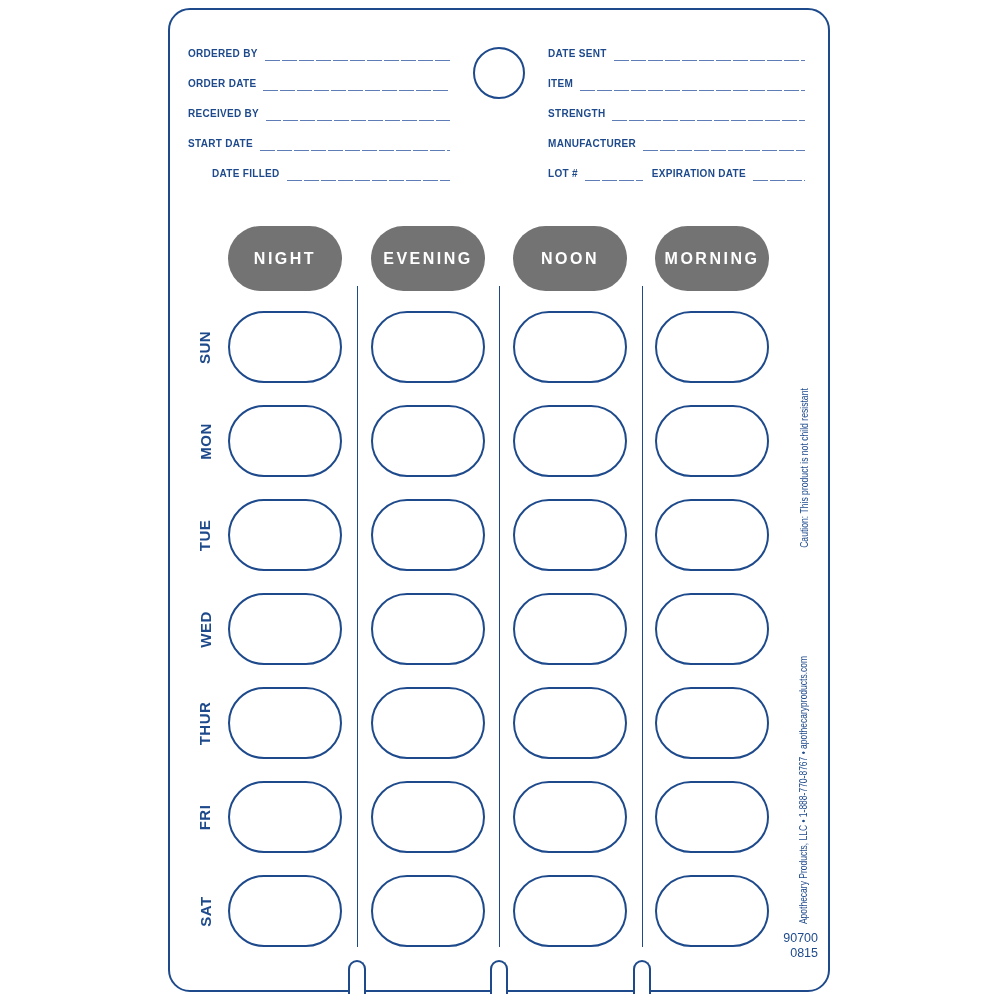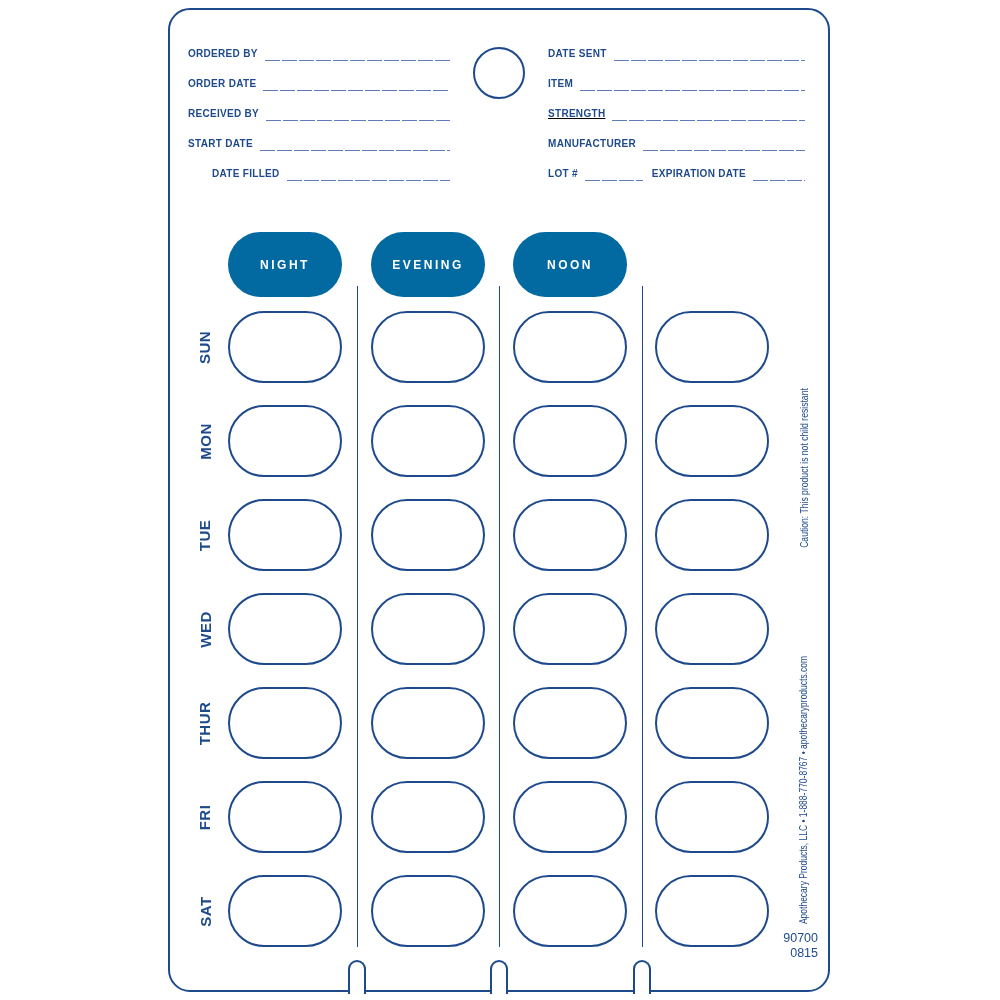--- a/index.html
+++ b/index.html
@@ -55,29 +55,29 @@
     background-size: 100% 1.5px;
     background-position: left bottom;
     background-repeat: no-repeat;
   }
   .form-line.fixed { flex: 0 0 58px; }
   .form-label.second { margin-left: 9px; }
 
   
   .time-pill {
     position: absolute;
-    top: 232px;
+    top: 226px;
     width: 114px; height: 65px;
-    background: #0369a1;
+    background: #737373;
     border-radius: 33px;
     display: flex;
     align-items: center;
     justify-content: center;
     color: #ffffff;
-    font-size: 12px;
+    font-size: 16px;
     font-weight: bold;
     letter-spacing: 2.5px;
   }
 
   
   .divider {
     position: absolute;
     top: 286px;
     width: 1px; height: 661px;
     background: #1E4A8C;
@@ -194,38 +194,39 @@
   </div>
 
   <div class="form-row" style="left:548px; top:44px; width:257px;">
     <span class="form-label">DATE SENT</span>
     <span class="form-line"></span>
   </div>
   <div class="form-row" style="left:548px; top:74px; width:257px;">
     <span class="form-label">ITEM</span>
     <span class="form-line"></span>
   </div>
-  <div class="form-row" style="left:548px; top:104px; width:257px;text-decoration:underline;">
+  <div class="form-row" style="left:548px; top:104px; width:257px;">
     <span class="form-label">STRENGTH</span>
     <span class="form-line"></span>
   </div>
   <div class="form-row" style="left:548px; top:134px; width:257px;">
     <span class="form-label">MANUFACTURER</span>
     <span class="form-line"></span>
   </div>
   <div class="form-row" style="left:548px; top:164px; width:257px;">
     <span class="form-label">LOT #</span>
     <span class="form-line fixed"></span>
     <span class="form-label second">EXPIRATION DATE</span>
     <span class="form-line"></span>
   </div>
 
   <div class="time-pill" style="left:228px;">NIGHT</div>
   <div class="time-pill" style="left:371px;">EVENING</div>
   <div class="time-pill" style="left:513px;">NOON</div>
+  <div class="time-pill" style="left:655px;">MORNING</div>
 
   <div class="divider" style="left:357px;"></div>
   <div class="divider" style="left:499px;"></div>
   <div class="divider" style="left:642px;"></div>
 
   <div class="day-column">
     <div class="day-cell">
         <span>SUN</span>
       </div>
     <div class="day-cell">

